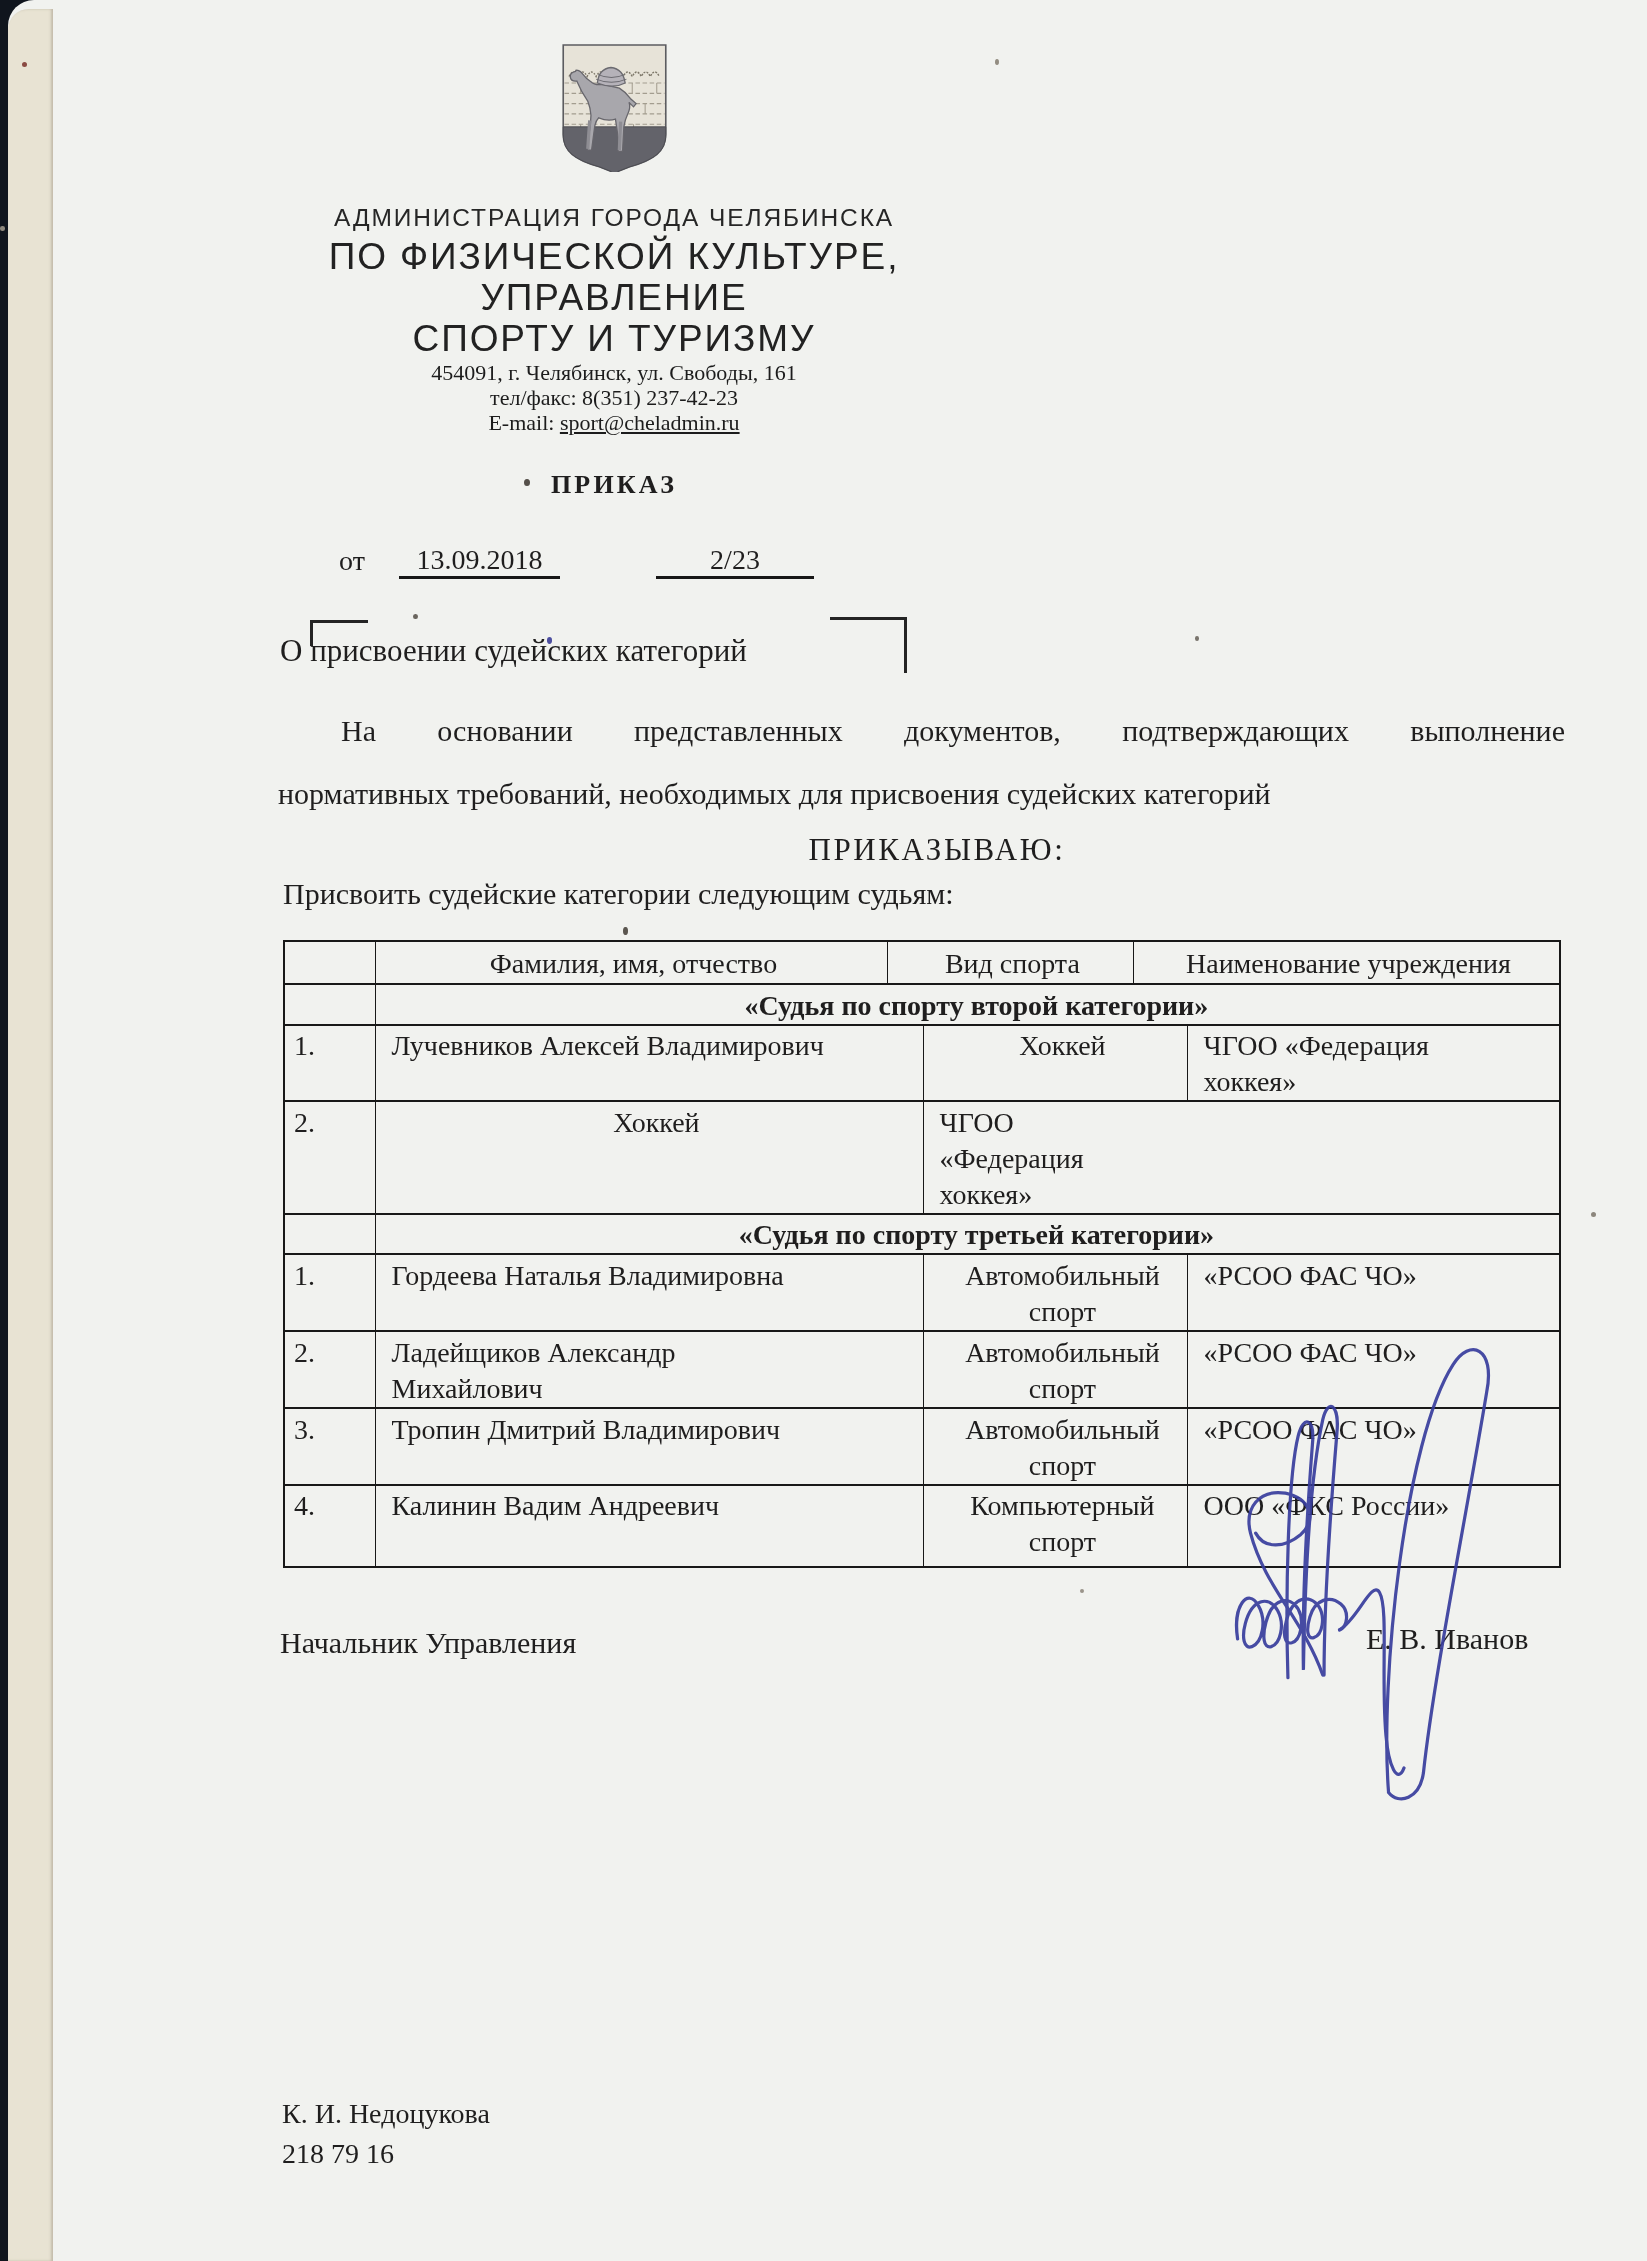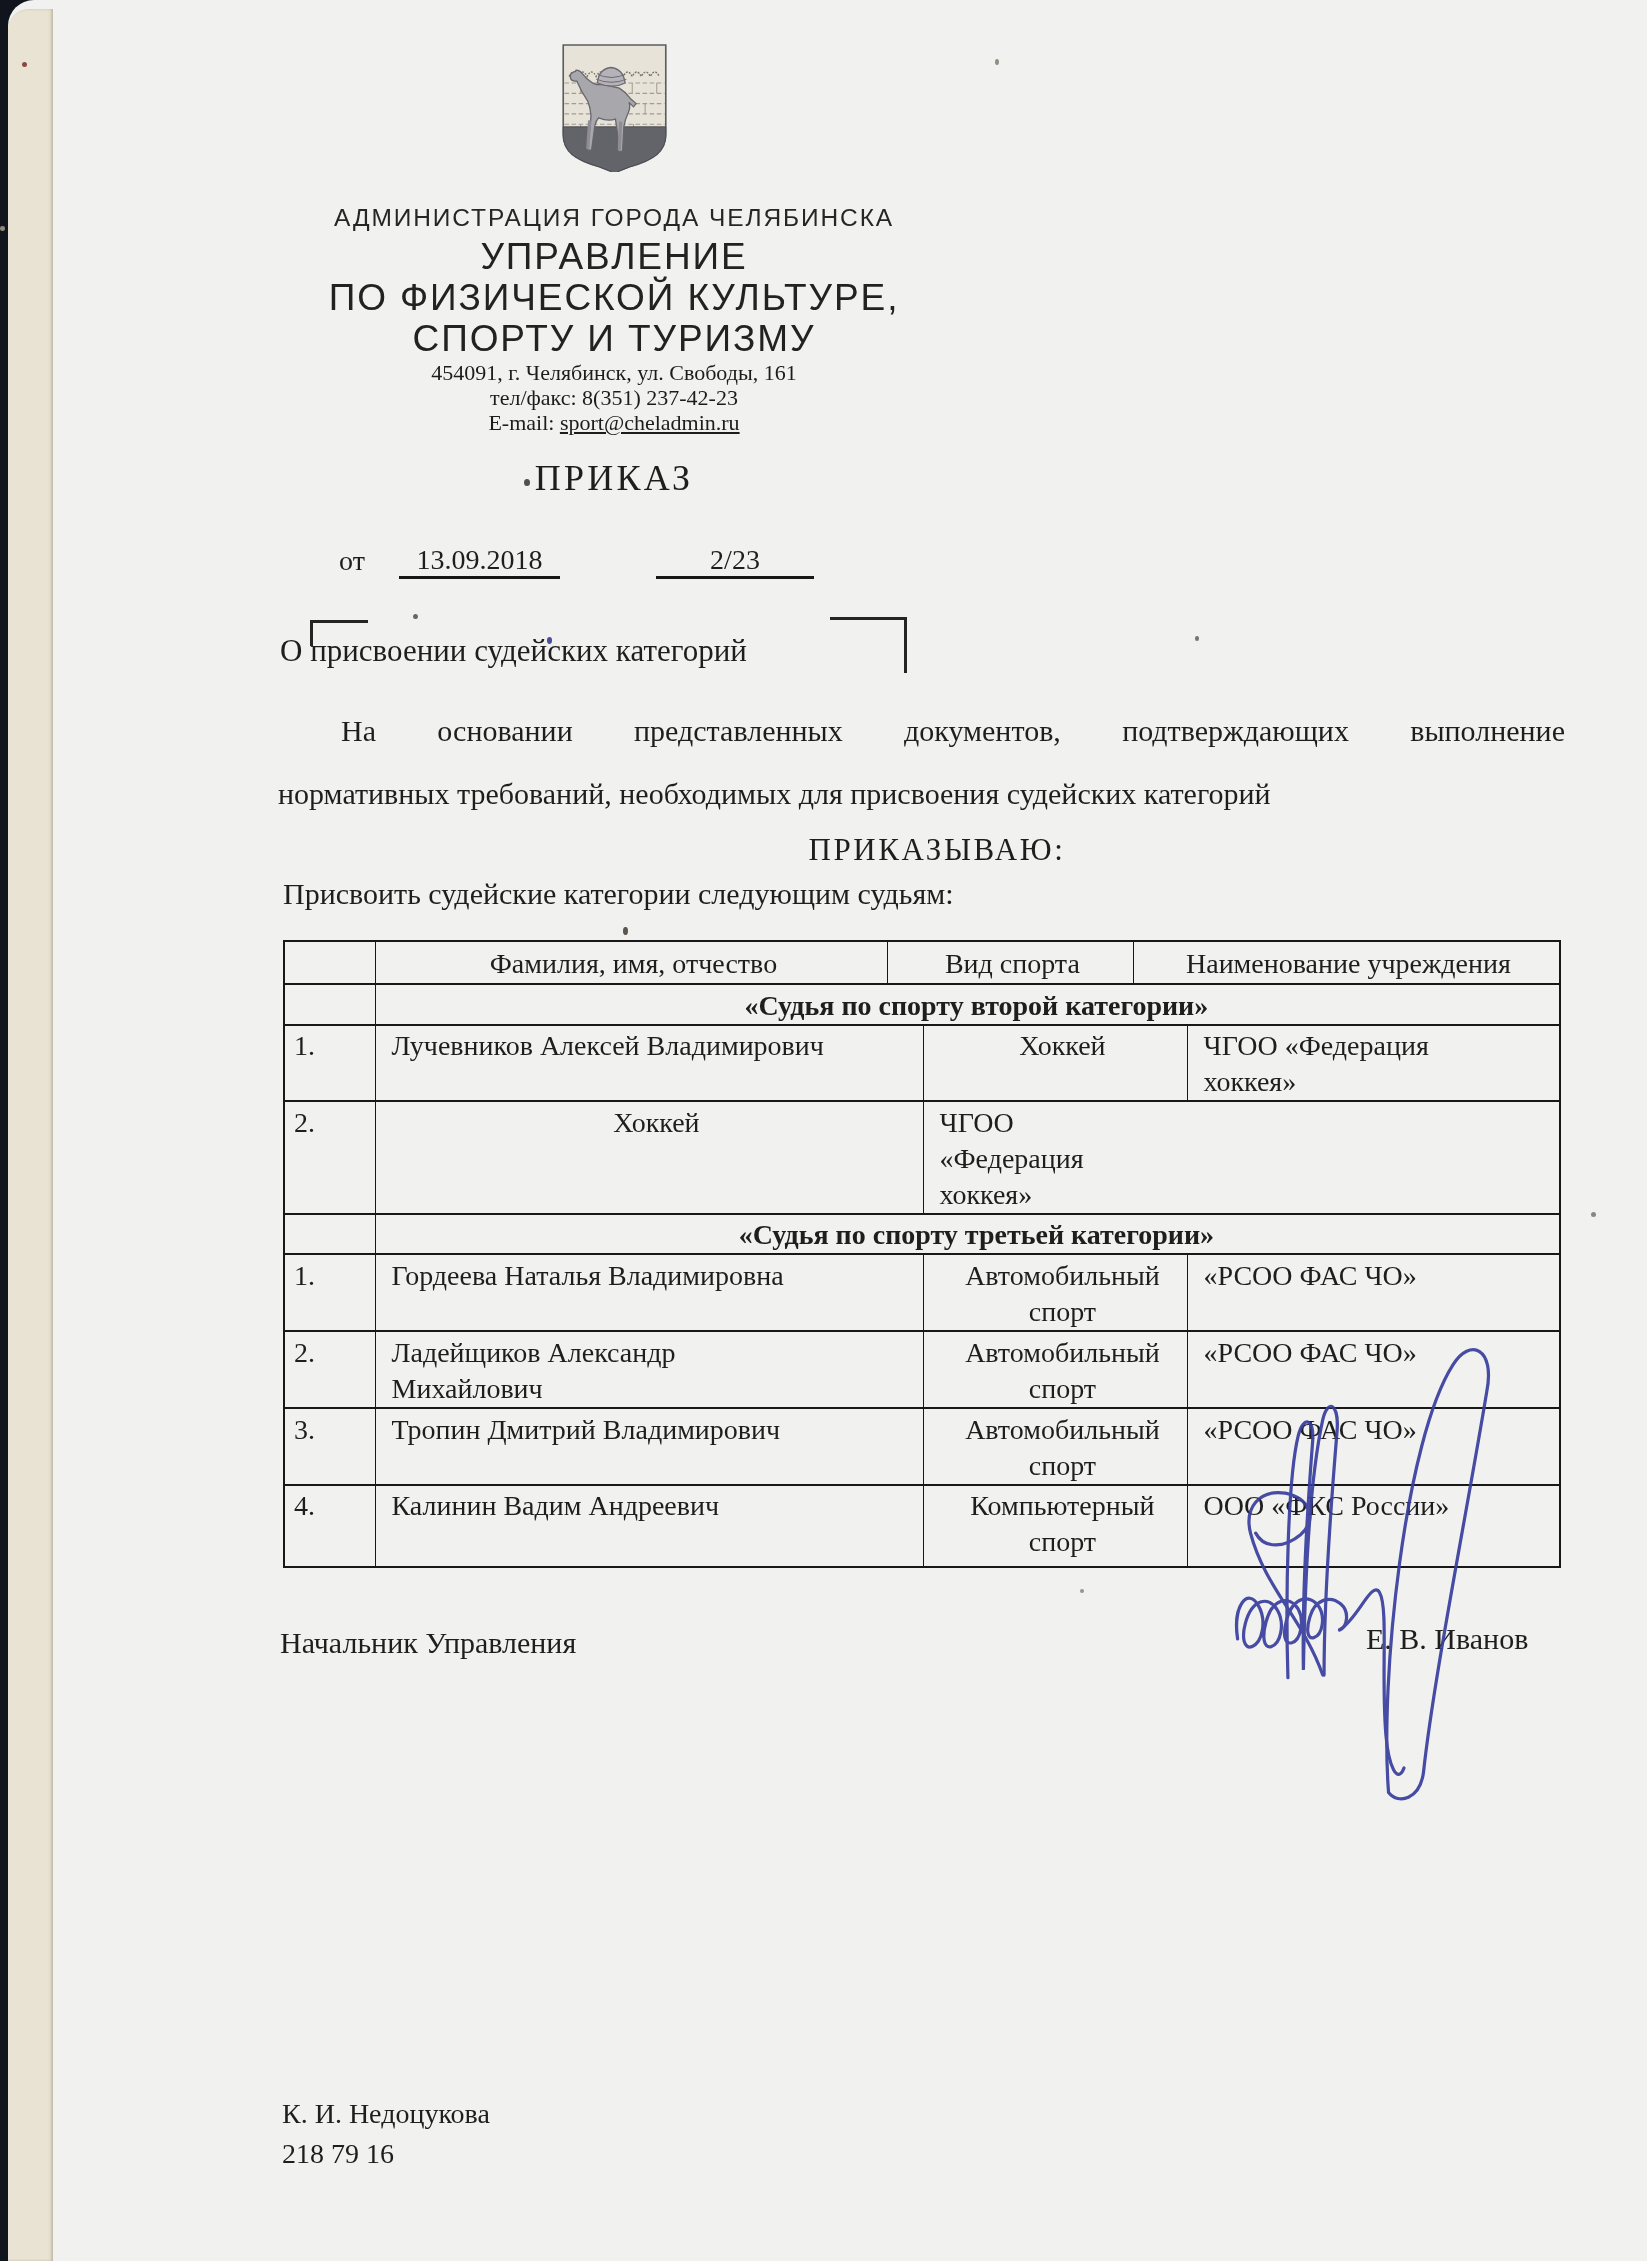--- a/index.html
+++ b/index.html
@@ -13,21 +13,21 @@
 
   
   .letterhead{position:absolute;left:278px;top:0;width:672px;text-align:center;}
   .emblem{display:block;margin:43px auto 0 auto;}
   .lh-org{margin-top:32px;font-family:"Liberation Sans", sans-serif;font-size:24.5px;
           line-height:28px;letter-spacing:1.9px;color:#262626;}
   .lh-big{margin-top:3.9px;font-family:"Liberation Sans", sans-serif;font-size:37px;
           line-height:41px;letter-spacing:1.9px;color:#222;}
   .lh-addr{margin-top:1px;font-size:22px;line-height:25px;color:#1c1c1c;}
   .lh-addr .email{text-decoration:underline;}
-  .prikaz-title{margin-top:22px;font-size:36px;letter-spacing:3.2px;font-weight:400;}
+  .prikaz-title{margin-top:35px;font-size:26px;letter-spacing:3.2px;font-weight:700;}
 
   
   .date-line{position:absolute;left:278px;top:544px;width:1285px;height:34px;font-size:28px;}
   .ot{position:absolute;left:61px;top:1.3px;}
   .uline{position:absolute;top:0;height:32px;border-bottom:3.2px solid #171717;
          text-align:center;font-size:28px;}
   .u-date{left:121px;width:161px;}
   .u-num{left:378px;width:158px;}
 
   
@@ -114,22 +114,22 @@
                    L97,130 Q99,118 103,110 Q108,100 105,92 L112,99 L116,94 L107,86
                    Q100,76 90,70 L64,64 Q52,66 46,60 Q38,55 33,48 Q29,42 23,42 Z" fill="#a8a7ac" stroke="#67666c" stroke-width="2"></path>
           <path d="M44,120 L41,164 M92,122 L90,166" fill="none" stroke="#8e8d93" stroke-width="5"></path>
           <path d="M56,62 Q58,40 77,38 Q96,40 99,62 Q80,72 56,62 Z" fill="#b5b2b9" stroke="#6b6a70" stroke-width="2"></path>
           <path d="M54,56 Q78,66 101,56 M57,49 Q78,58 98,49" fill="none" stroke="#6b6a70" stroke-width="1.6"></path>
         </g>
       </svg>
 
       <div class="lh-org">АДМИНИСТРАЦИЯ ГОРОДА ЧЕЛЯБИНСКА</div>
       <div class="lh-big">
+        <div>ПО ФИЗИЧЕСКОЙ КУЛЬТУРЕ,</div>
         <div>УПРАВЛЕНИЕ</div>
-        <div>ПО ФИЗИЧЕСКОЙ КУЛЬТУРЕ,</div>
         <div>СПОРТУ И ТУРИЗМУ</div>
       </div>
       <div class="lh-addr">
         <div>454091, г. Челябинск, ул. Свободы, 161</div>
         <div>тел/факс: 8(351) 237-42-23</div>
         <div><span>E-mail: </span><span class="email">sport@cheladmin.ru</span></div>
       </div>
       <div class="prikaz-title">ПРИКАЗ</div>
     </div>
 

